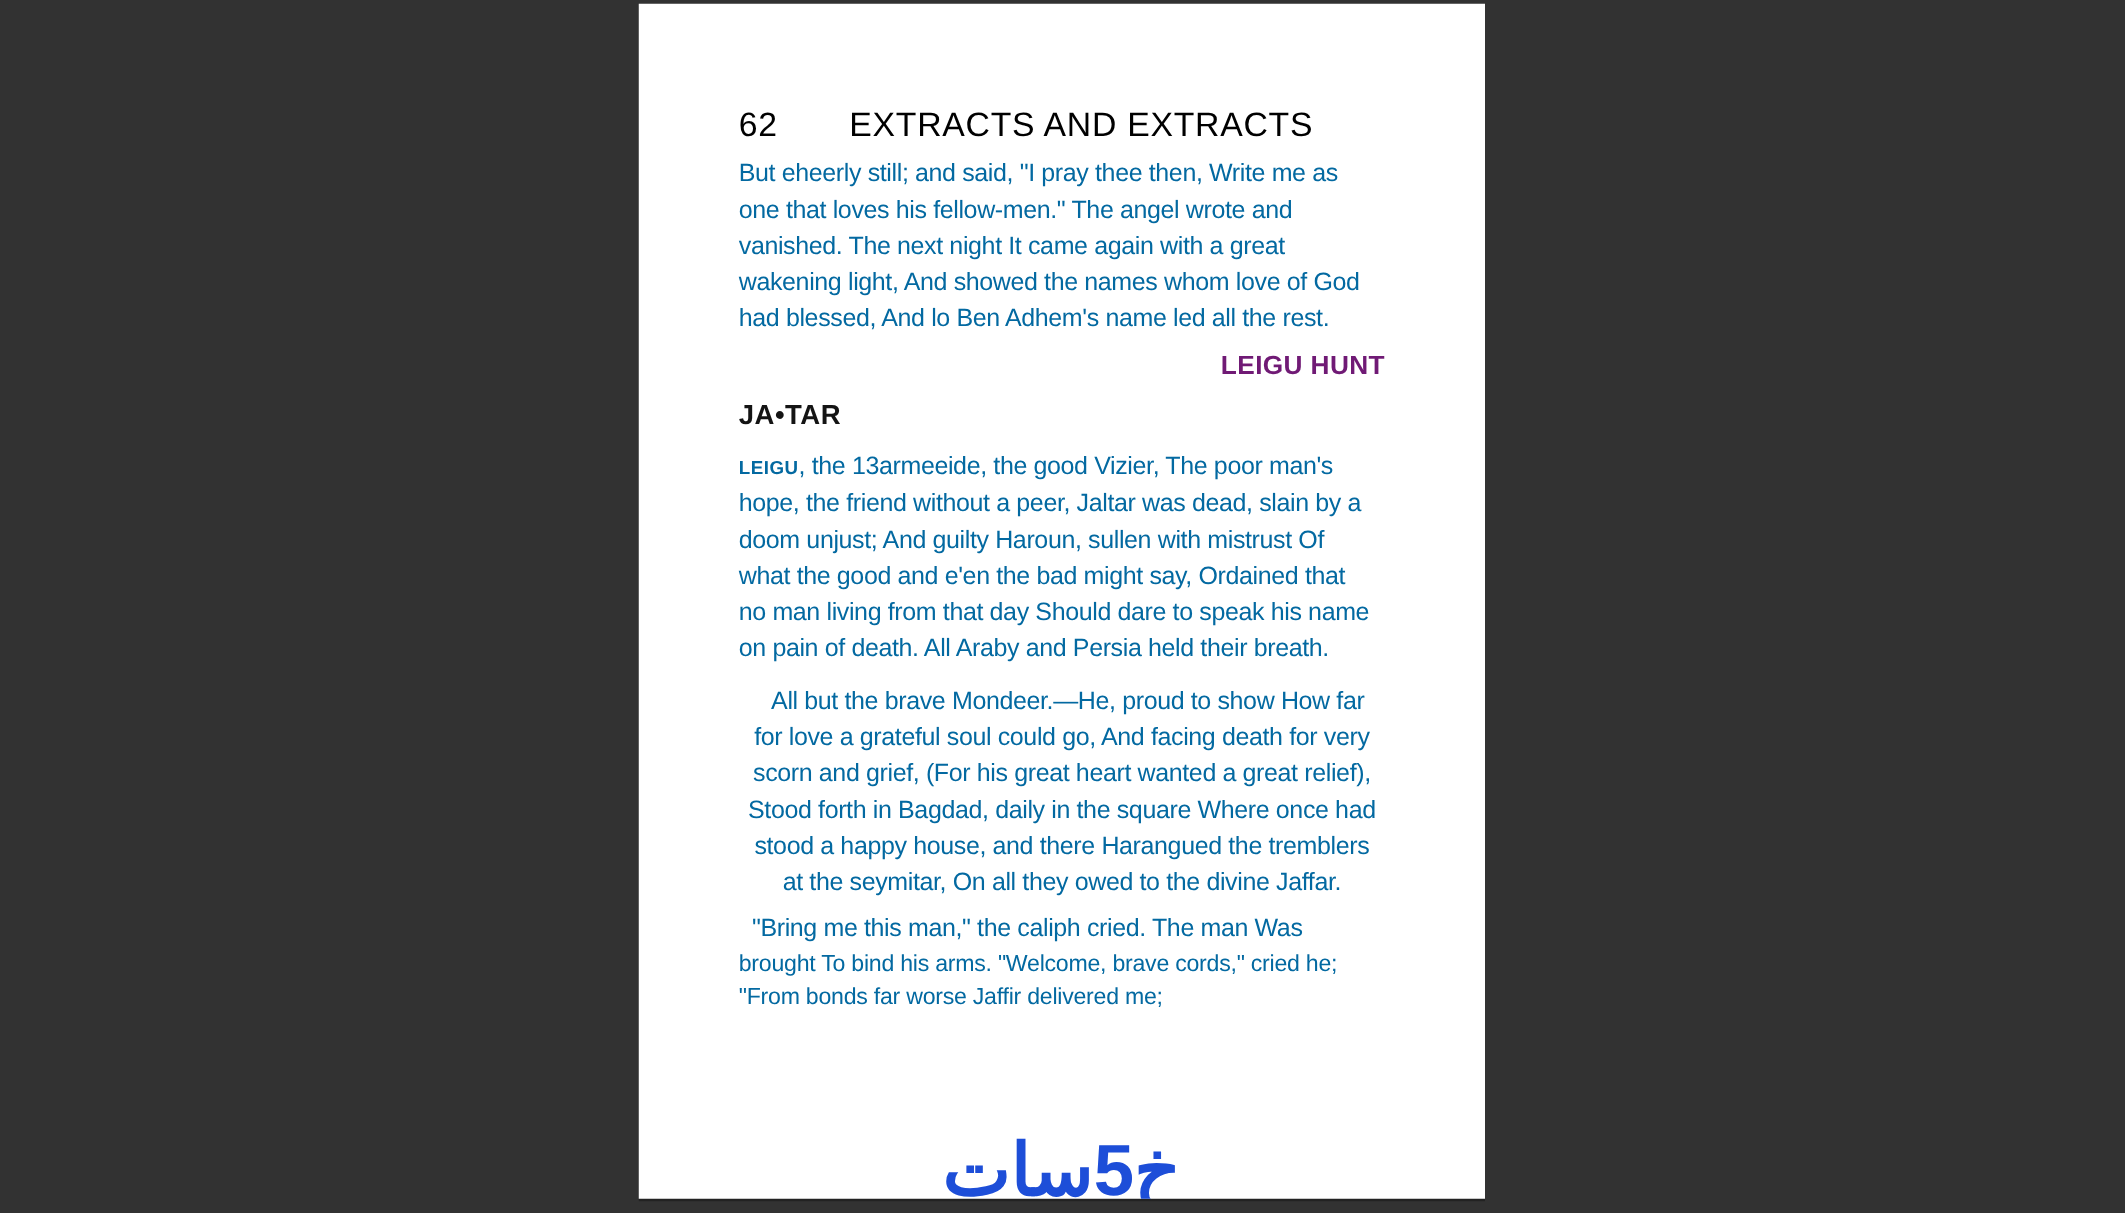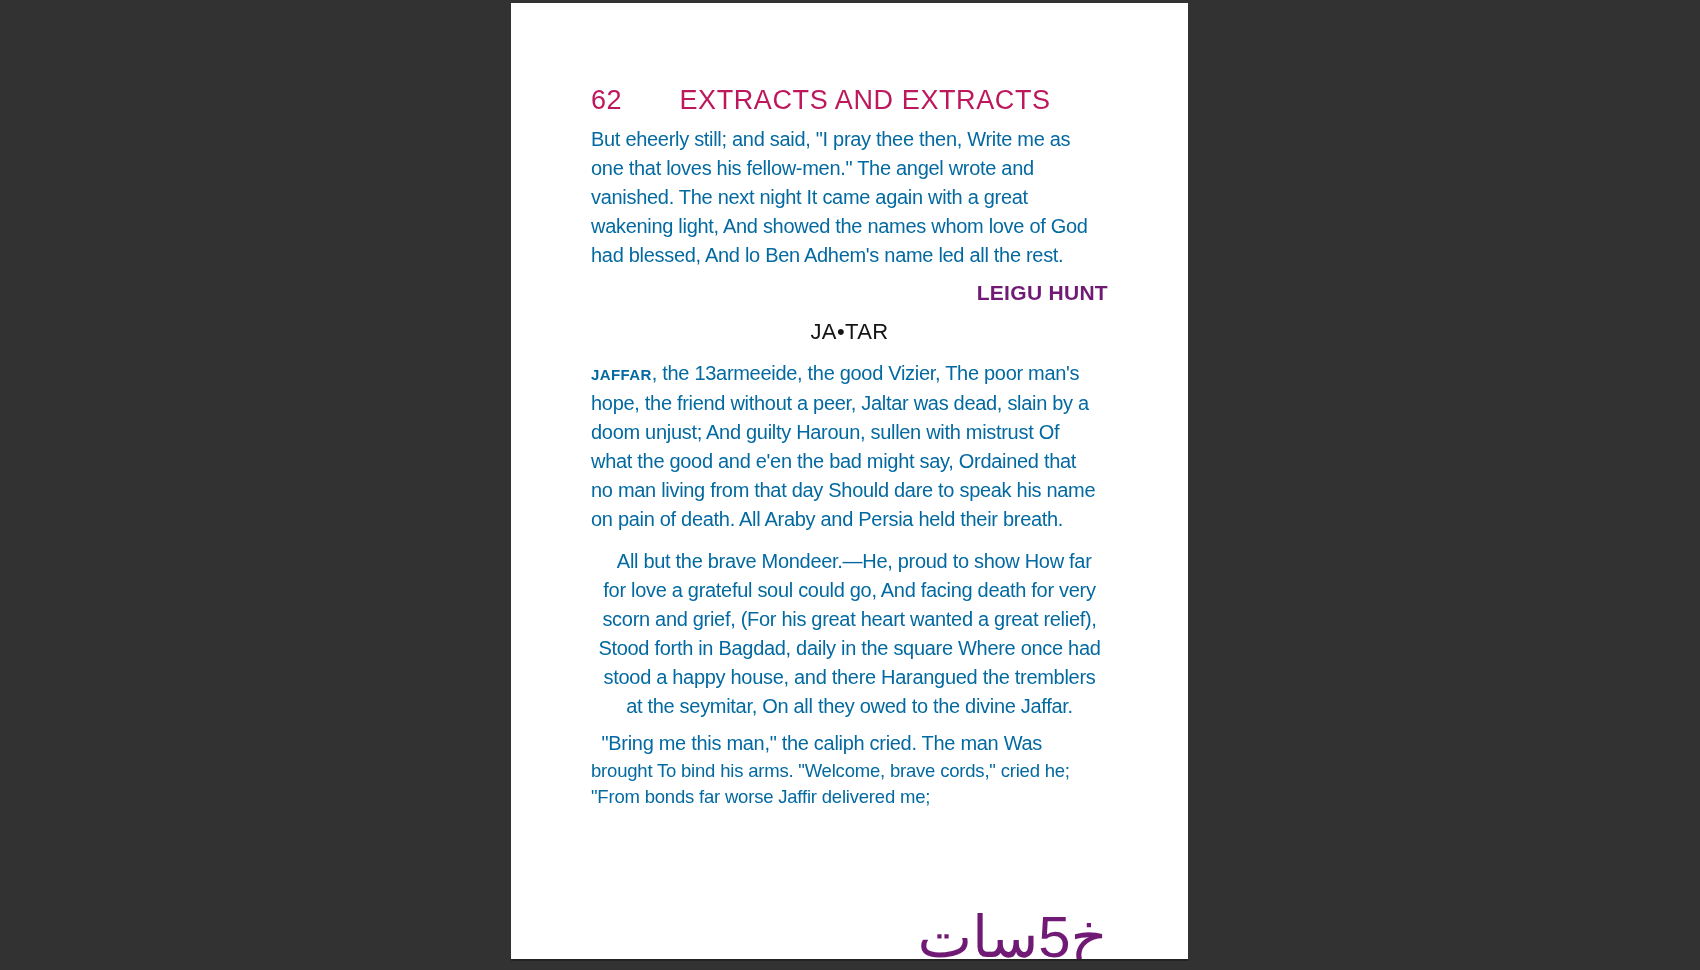--- a/index.html
+++ b/index.html
@@ -37,21 +37,21 @@
   }
   .page-header {
     position: absolute;
     top: 82px;
     left: 0;
     width: 100%;
     display: flex;
     align-items: flex-end;
     font-size: 27px;
     line-height: 30px;
-    color: #be185d;
+    color: #000000;
   }
   .page-number {
     flex: 0 0 auto;
     letter-spacing: 0.5px;
   }
   .running-title {
     flex: 1 1 auto;
     text-align: center;
     letter-spacing: 0.6px;
     white-space: nowrap;
@@ -82,48 +82,48 @@
     font-weight: 700;
     letter-spacing: 0.3px;
     color: #701a75;
   }
   .section-heading {
     position: absolute;
     top: 316px;
     left: 0;
     width: 517px;
     margin: 0;
-    text-align: center;
+    text-align: left;
     font-size: 22px;
-    font-weight: 400;
+    font-weight: 700;
     letter-spacing: 0.4px;
     color: #141414;
   }
   .smallcaps-lead {
     font-size: 15px;
     font-weight: 700;
     letter-spacing: 0.4px;
   }
   .alt-typeface-lines {
     display: block;
     font-size: 18.5px;
     line-height: 26px;
     letter-spacing: -0.2px;
   }
   .watermark {
     position: absolute;
     top: 905px;
     left: 0;
     width: 517px;
-    text-align: right;
+    text-align: center;
     direction: rtl;
     font-size: 58px;
     line-height: 58px;
-    font-weight: 400;
-    color: #701a75;
+    font-weight: 700;
+    color: #1d4ed8;
     user-select: none;
   }
 </style>
 </head>
 <body>
 
 <div class="viewer-canvas">
   <div class="book-page">
     <div class="page-content">
 
@@ -135,21 +135,21 @@
       <p class="body-para para-1">But eheerly still; and said, "I pray thee then, Write me as
 one that loves his fellow-men." The angel wrote and
 vanished. The next night It came again with a great
 wakening light, And showed the names whom love of God
 had blessed, And lo Ben Adhem's name led all the rest.</p>
 
       <p class="attribution">LEIGU HUNT</p>
 
       <h2 class="section-heading">JA•TAR</h2>
 
-      <p class="body-para para-2"><span class="smallcaps-lead">JAFFAR</span><span>, the 13armeeide, the good Vizier, The poor man's
+      <p class="body-para para-2"><span class="smallcaps-lead">LEIGU</span><span>, the 13armeeide, the good Vizier, The poor man's
 hope, the friend without a peer, Jaltar was dead, slain by a
 doom unjust; And guilty Haroun, sullen with mistrust Of
 what the good and e'en the bad might say, Ordained that
 no man living from that day Should dare to speak his name
 on pain of death. All Araby and Persia held their breath.</span></p>
 
       <p class="body-para para-3">  All but the brave Mondeer.—He, proud to show How far
 for love a grateful soul could go, And facing death for very
 scorn and grief, (For his great heart wanted a great relief),
 Stood forth in Bagdad, daily in the square Where once had

